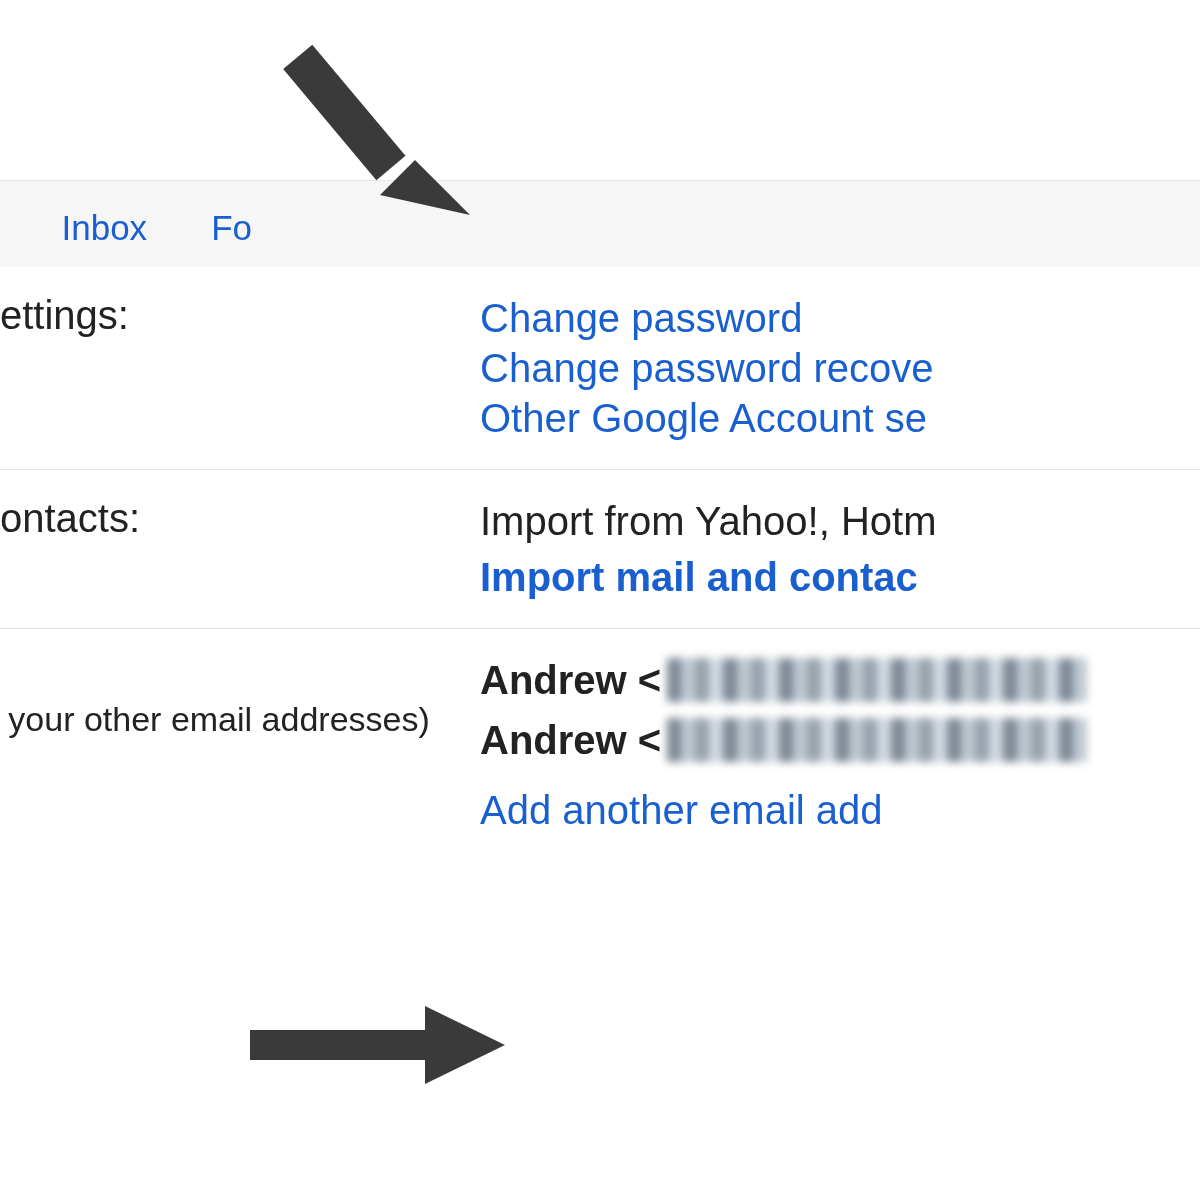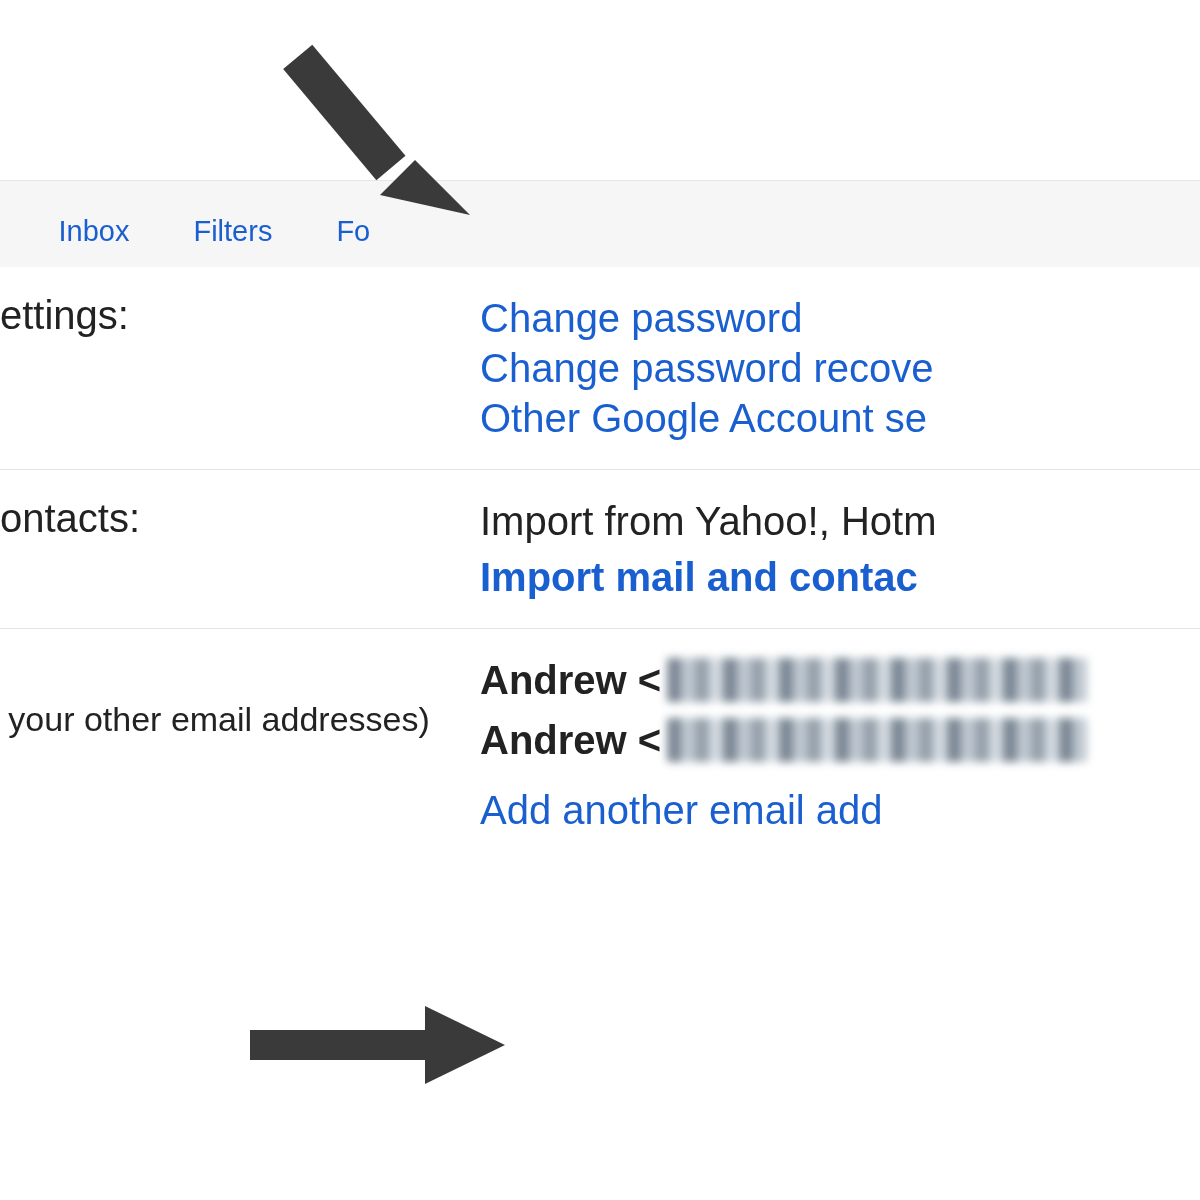--- a/index.html
+++ b/index.html
@@ -27,21 +27,21 @@
 
   
   .tabs {
     display: flex;
     align-items: flex-end;
     border-bottom: 1px solid #d9d9d9;
     height: 86px;
     padding-left: 0;
   }
   .tab {
-    font-size: 29px;
+    font-size: 35px;
     padding: 18px 32px 18px 32px;
     color: #1a5fd0;
     white-space: nowrap;
     cursor: pointer;
   }
   .tab.partial-left {
     padding-left: 10px;
   }
   .tab.active {
     color: #222;
@@ -144,21 +144,20 @@
       <polygon points="145,140 200,195 110,175"></polygon>
     </g>
   </svg>
 
   <div class="content">
     <div style="position:relative;">
       <div class="tabs-bg"></div>
       <div class="tabs">
         <div class="tab partial-left">s</div>
         <div class="tab">Inbox</div>
-        <div class="tab">Filters</div>
         <div class="tab">Fo</div>
       </div>
     </div>
 
     <div class="row">
       <div class="label-col">
         <span> settings:</span>
       </div>
       <div class="value-col">
         <div class="link">Change password</div>

